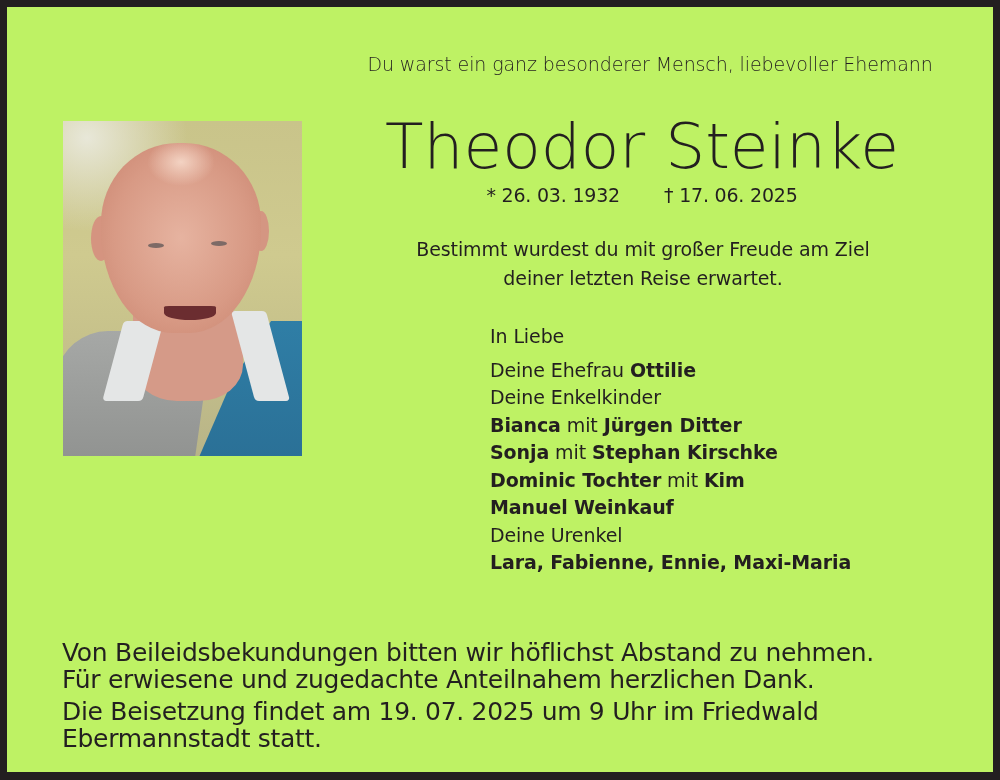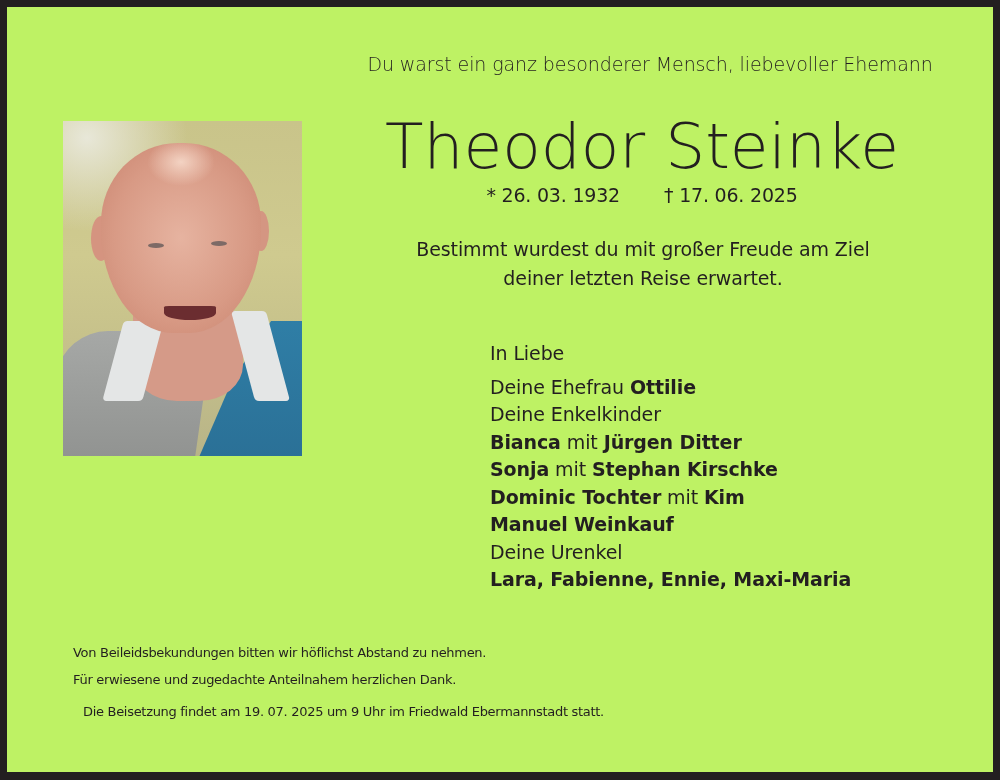--- a/index.html
+++ b/index.html
@@ -27,27 +27,27 @@
     .dates .gap { width: 44px; }
     .quote {
       left: 300px; top: 228px; width: 672px;
       font-size: 19px; line-height: 29px; letter-spacing: -0.1px;
     }
     .family {
       left: 483px; top: 316px; width: 460px;
       font-size: 19px; line-height: 27.5px; letter-spacing: -0.1px;
     }
     .family .line { white-space: nowrap; }
-    .family .inliebe { margin-bottom: 6px; margin-top: 17px; }
+    .family .inliebe { margin-bottom: 6px; }
     .b { font-weight: bold; }
     .footer {
-      left: 66px; top: 632px; width: 900px;
-      font-size: 13px; line-height: 27px; letter-spacing: -0.3px;
+      left: 55px; top: 632px; width: 900px;
+      font-size: 25px; line-height: 27px; letter-spacing: -0.3px;
     }
-    .footer .burial { margin-top: 5px; margin-left: 10px; }
+    .footer .burial { margin-top: 5px; }
 
     .photo {
       left: 56px; top: 114px; width: 239px; height: 335px;
       overflow: hidden;
       background:
         radial-gradient(ellipse 60% 40% at 10% 5%, rgba(235,235,225,0.9), rgba(235,235,225,0) 70%),
         linear-gradient(180deg, #c9c48a 0%, #cfca8f 40%, #c5c08a 70%, #b8b488 100%);
     }
     .photo .head {
       position: absolute; left: 38px; top: 22px; width: 160px; height: 190px;

